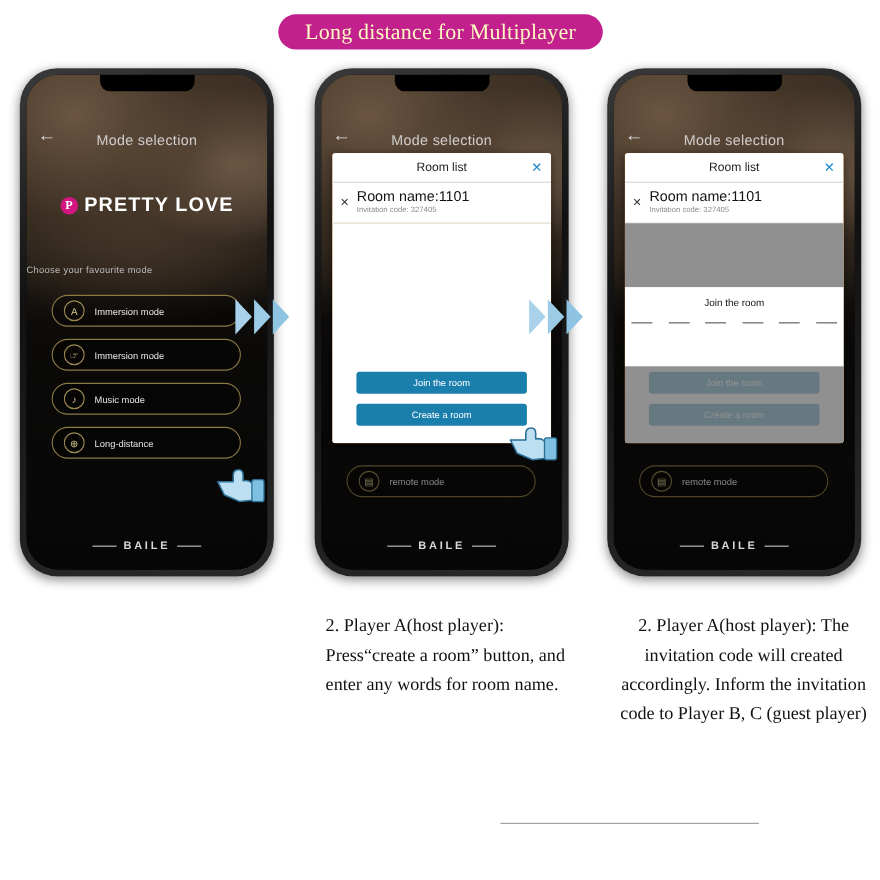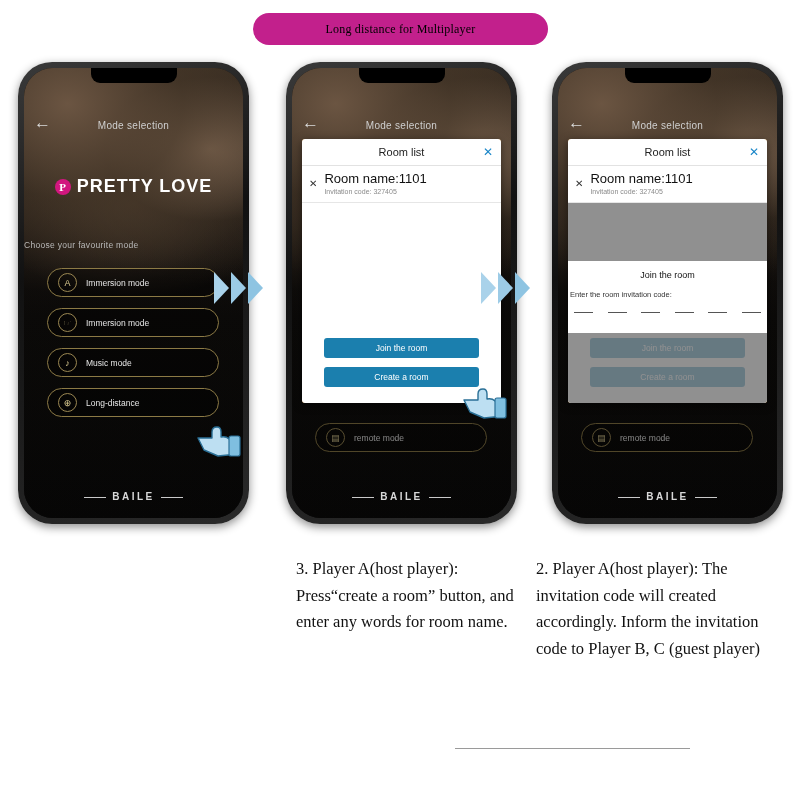--- a/index.html
+++ b/index.html
@@ -22,23 +22,23 @@
     top: 13px;
     width: 295px;
     height: 32px;
     background: #c2208c;
     border-radius: 16px;
     display: flex;
     align-items: center;
     justify-content: center;
   }
   .banner-text {
-    color: #000000;
+    color: #fef9c3;
     font-family: "Liberation Serif", serif;
-    font-size: 12px;
+    font-size: 20px;
     letter-spacing: 0.2px;
   }
 
   
   .phone {
     position: absolute;
     top: 62px;
     width: 231px;
     height: 462px;
     border-radius: 34px;
@@ -88,21 +88,21 @@
     font-size: 17px;
     line-height: 1;
   }
   .mode-title {
     position: absolute;
     top: 52px;
     left: 0;
     width: 100%;
     text-align: center;
     color: #cfcfcf;
-    font-size: 10px;
+    font-size: 13px;
     letter-spacing: 0.3px;
   }
 
   
   .brand {
     position: absolute;
     top: 108px;
     left: 0;
     width: 100%;
     display: flex;
@@ -343,21 +343,21 @@
 
   
   .caption {
     position: absolute;
     font-family: "Liberation Serif", serif;
     font-size: 16.5px;
     line-height: 1.62;
     color: #111;
   }
   #cap1 { left: 296px; top: 556px; width: 228px; }
-  #cap2 { left: 536px; top: 556px; width: 236px; }
+  #cap2 { left: 558px; top: 556px; width: 236px; text-align: center; }
 
   .bottom-rule {
     position: absolute;
     left: 455px;
     top: 748px;
     width: 235px;
     height: 1px;
     background: #9a9a9a;
   }
 </style>
@@ -473,21 +473,20 @@
         </span>
       </div>
       <div class="dlg-body">
         <div class="dlg-actions">
           <div class="dlg-btn">Join the room</div>
           <div class="dlg-btn">Create a room</div>
         </div>
         <div class="grey-overlay"></div>
         <div class="join-panel">
           <div class="join-title">Join the room</div>
-          <div class="join-sub">Enter the room invitation code:</div>
           <div class="code-slots">
             <span class="code-slot"></span>
             <span class="code-slot"></span>
             <span class="code-slot"></span>
             <span class="code-slot"></span>
             <span class="code-slot"></span>
             <span class="code-slot"></span>
           </div>
         </div>
       </div>
@@ -512,16 +511,16 @@
 
 <svg class="hand" id="hand1" viewBox="0 0 46 40">
   <path d="M2 18 L16 18 L16 12 Q16 7 21 7 Q25 7 25 12 L25 17 Q30 16 33 19 L42 24 L42 34 L22 36 L8 30 Z" fill="#bddff2" stroke="#2a6f96" stroke-width="1.4" stroke-linejoin="round"></path>
   <rect x="33" y="16" width="11" height="20" rx="2" fill="#7fbfe0" stroke="#2a6f96" stroke-width="1.2"></rect>
 </svg>
 <svg class="hand" id="hand2" viewBox="0 0 46 40">
   <path d="M2 18 L16 18 L16 12 Q16 7 21 7 Q25 7 25 12 L25 17 Q30 16 33 19 L42 24 L42 34 L22 36 L8 30 Z" fill="#bddff2" stroke="#2a6f96" stroke-width="1.4" stroke-linejoin="round"></path>
   <rect x="33" y="16" width="11" height="20" rx="2" fill="#7fbfe0" stroke="#2a6f96" stroke-width="1.2"></rect>
 </svg>
 
-<div class="caption" id="cap1">3. Player A(host player): Press“create a room” button, and enter any words for room name.</div>
+<div class="caption" id="cap1">2. Player A(host player): Press“create a room” button, and enter any words for room name.</div>
 <div class="caption" id="cap2">2. Player A(host player): The invitation code will created accordingly. Inform the invitation code to Player B, C (guest player)</div>
 
 <div class="bottom-rule"></div>
 
 </body></html>

